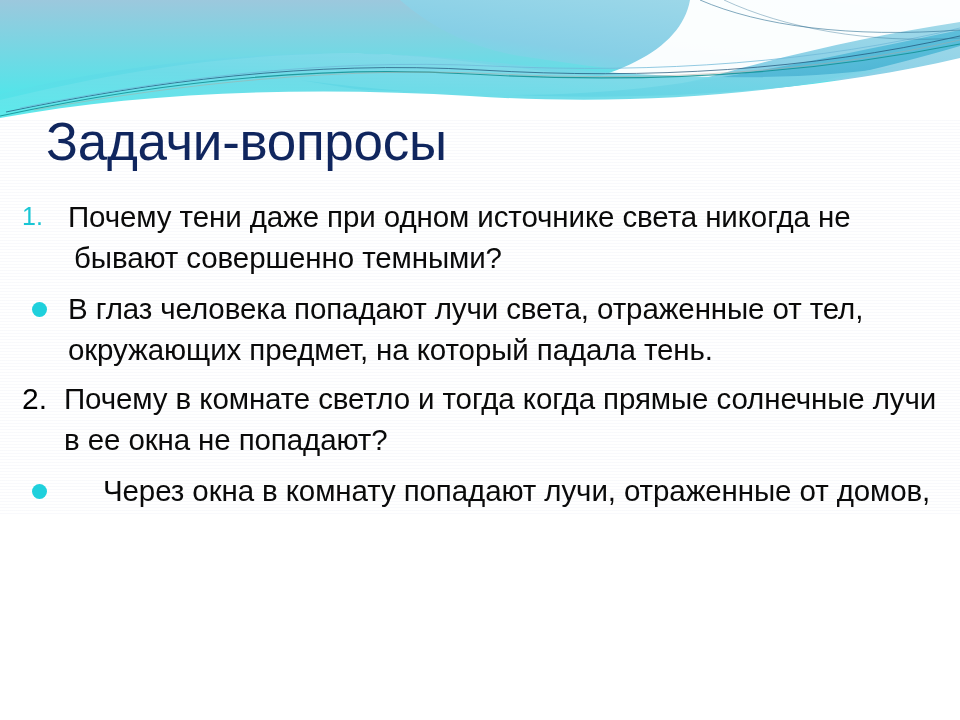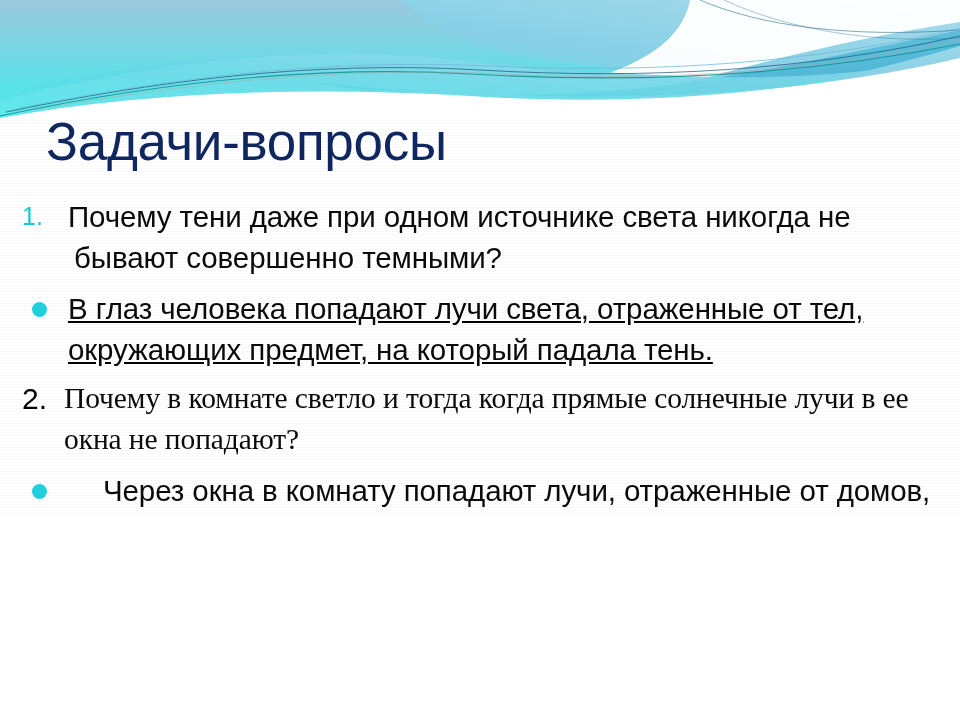--- a/index.html
+++ b/index.html
@@ -111,26 +111,26 @@
     font-size: 29.5px;
     line-height: 41px;
     color: #0a0a0a;
     letter-spacing: -0.1px;
   }
   
   .item-text { text-indent: 0; }
 
   .item-1 .item-text { padding-left: 74px; text-indent: -6px; }
   .item-2 .item-text { padding-left: 68px; }
-  .item-3 .item-text { padding-left: 64px; font-family: Liberation Serif, serif; }
+  .item-3 .item-text { padding-left: 64px; }
   .item-4 .item-text { padding-left: 74px; text-indent: -6px; }
 
   
   .item-1 { margin-bottom: 10px; }
-  .item-2 { margin-bottom: 8px; text-decoration: underline; }
+  .item-2 { margin-bottom: 8px; }
   .item-3 { margin-bottom: 10px; }
 </style>
 </head>
 <body>
 
 <div id="slide">
 
   <div id="header-decor">
     <svg viewBox="0 0 960 118" preserveAspectRatio="none" xmlns="http://www.w3.org/2000/svg">
       <defs>

